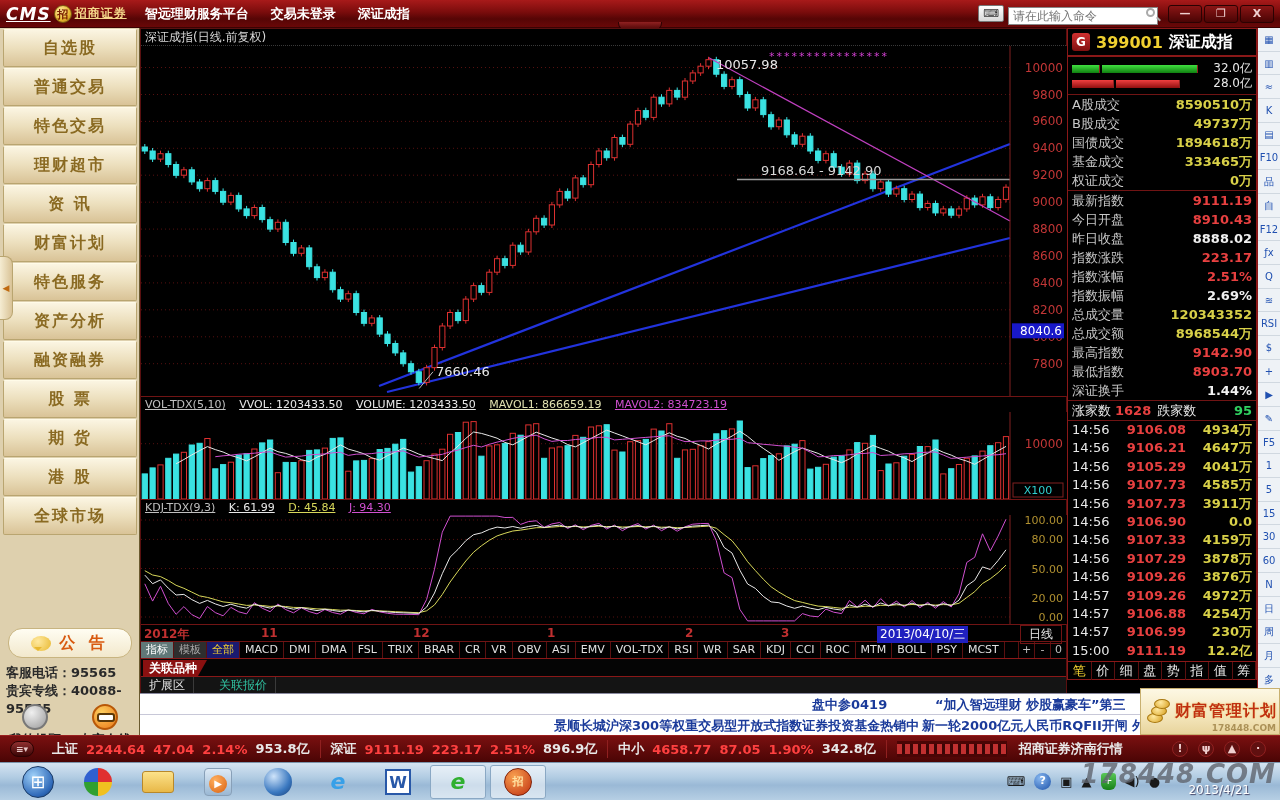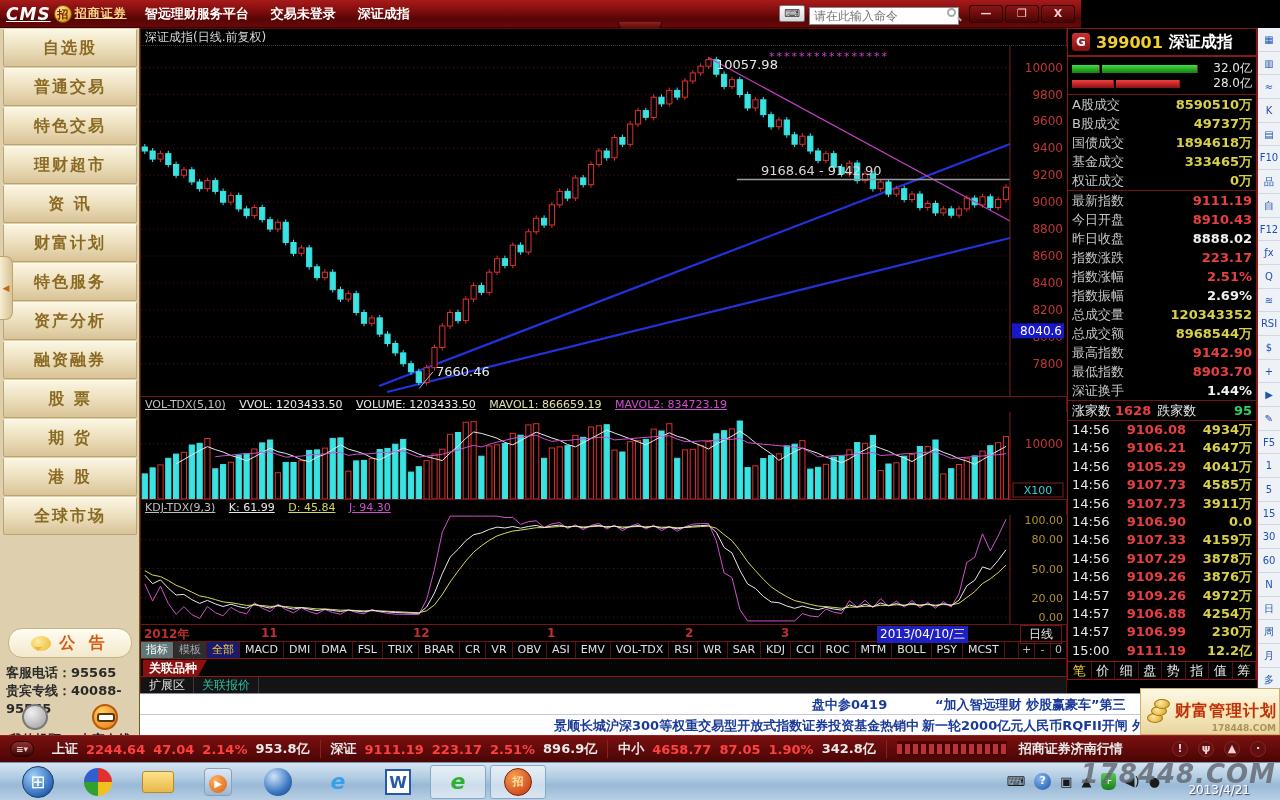--- a/index.html
+++ b/index.html
@@ -1,20 +1,20 @@
 <!DOCTYPE html>
 <html><head>
 <meta charset="utf-8">
 <style>
   html,body{margin:0;padding:0;background:#222;}
   *{box-sizing:border-box;font-family:"DejaVu Sans",sans-serif;}
   .app{position:relative;width:1280px;height:800px;background:#000;overflow:hidden;}
 
   
-  .titlebar{position:absolute;left:0;top:0;width:1081px;height:28px;
+  .titlebar{position:absolute;left:0;top:0;width:1280px;height:28px;
     background:linear-gradient(180deg,#a81a1a,#7a0c0c 45%,#560505 70%,#6a0808);
     display:flex;align-items:center;color:#fff;border-bottom:1px solid #3a0303;}
   .logo{display:flex;align-items:center;margin-left:6px;}
   .logo .cms{font-weight:bold;font-style:italic;font-size:17px;color:#fff;text-decoration:underline;letter-spacing:1px;}
   .logo .coin{width:18px;height:18px;border-radius:50%;margin:0 3px;
     background:radial-gradient(circle at 35% 30%,#ffe9a0,#e8b830 60%,#9a6a10);border:1px solid #7a5a10;
     color:#7a2000;font-size:11px;font-weight:bold;text-align:center;line-height:18px;}
   .logo .brand{font-weight:bold;font-size:12px;color:#f5d88a;letter-spacing:1px;text-decoration:underline;}
   .tmenu{display:flex;gap:22px;margin-left:18px;font-size:13px;font-weight:bold;color:#fff;}
   .tmenu span{cursor:default;}
@@ -74,21 +74,21 @@
   .indtabs .t{padding:0 5px;border-right:1px solid #5a1010;cursor:default;white-space:nowrap;}
   .indtabs .t0{background:#607878;color:#fff;}
   .indtabs .t1{background:#2e2e2e;color:#a8a8a8;}
   .indtabs .tall{background:#1a1a70;color:#f0d030;}
   .indtabs .spacer{flex:1;}
   .indtabs .pm{width:16px;text-align:center;color:#c0c0c0;border-left:1px solid #5a1010;}
 
   .related{position:relative;height:19px;border-top:1px solid #8a1818;border-bottom:1px solid #8a1818;background:#050505;}
   .rel-tab{position:absolute;left:2px;top:1px;padding:0 10px 0 6px;background:#8a1010;color:#fff;font-size:12px;font-weight:bold;line-height:16px;
     clip-path:polygon(0 0,100% 0,86% 100%,0 100%);}
-  .exttabs{display:flex;height:17px;background:#141414;border-bottom:1px solid #701414;font-size:12px;line-height:16px;}
+  .exttabs{display:flex;height:17px;background:#141414;border-bottom:1px solid #701414;font-size:12px;line-height:16px;gap:17px;}
   .exttabs .e0{color:#e0e0e0;padding:0 8px;border-right:1px solid #3a3a3a;}
   .exttabs .e1{color:#30c0a0;padding:0 8px;border-right:1px solid #3a3a3a;}
 
   .news{position:absolute;left:140px;top:665px;width:1000px;height:42px;background:#fff;border-top:1px solid #8a8aa0;}
   .news .nrow{position:relative;height:20px;font-size:13px;font-weight:bold;color:#1a3a9a;}
   .news .nrow+.nrow{border-top:1px solid #c8c8d8;}
   .news span{position:absolute;top:2px;white-space:nowrap;}
 
   .banner{position:absolute;left:1140px;top:660px;width:140px;height:47px;background:linear-gradient(180deg,#fdf8e4,#f4e6bc 60%,#e8d49c);
     border:1px solid #c8b070;display:flex;align-items:center;}

